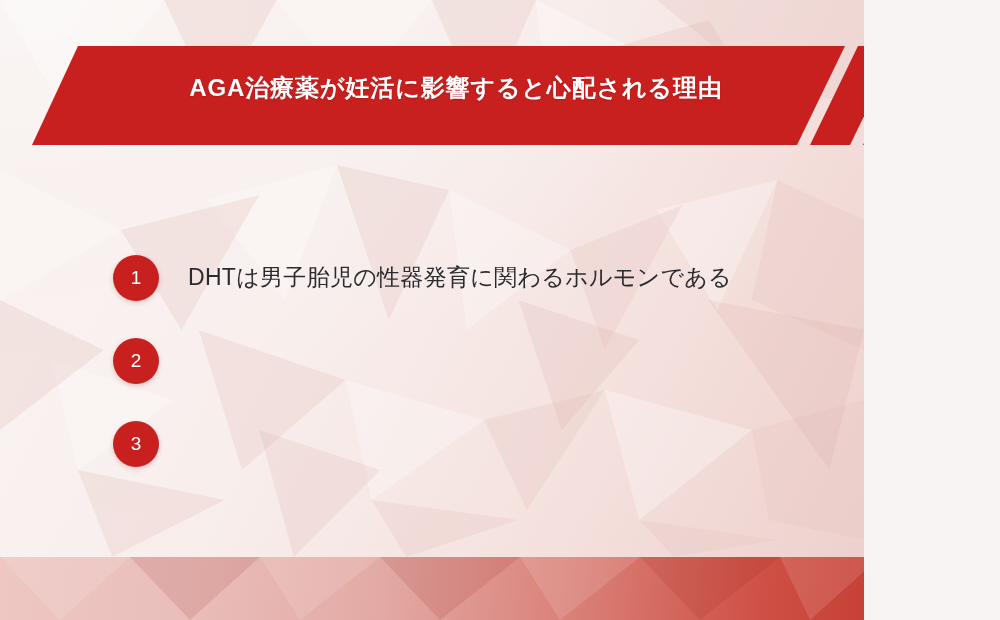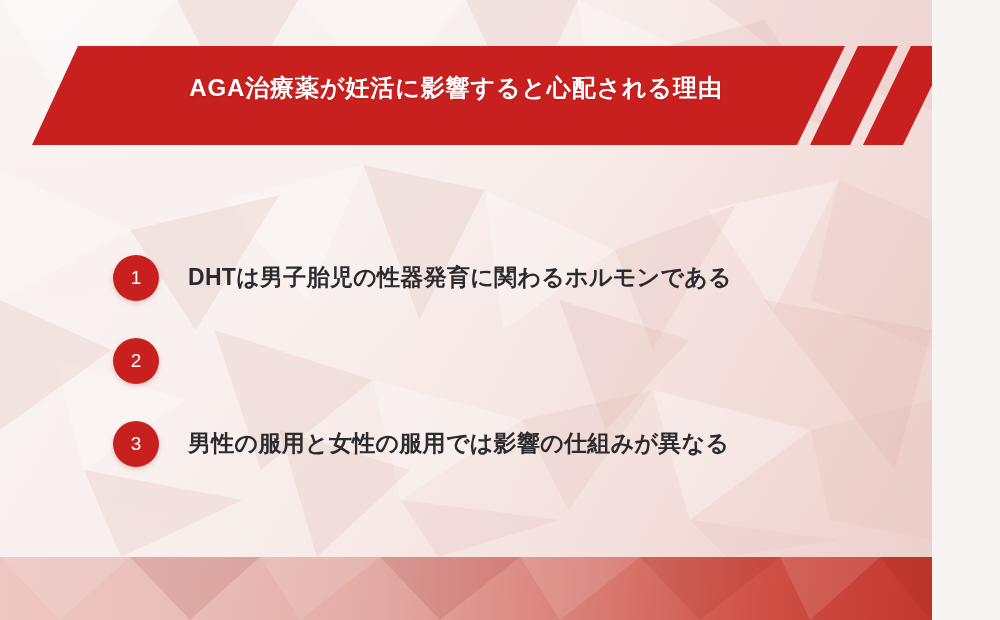--- a/index.html
+++ b/index.html
@@ -6,21 +6,21 @@
 
   html, body {
     width:1000px; height:620px;
     font-family:"Liberation Sans","DejaVu Sans",sans-serif;
     overflow:hidden;
     background:#f8f4f3;
   }
 
   #stage {
     position:relative;
-    width:932px; height:620px;
+    width:864px; height:620px;
     overflow:hidden;
     background:#f8f4f3;
   }
 
   
   .bg-base {
     position:absolute; inset:0;
     background:
       radial-gradient(120% 95% at 0% 0%,   #faf6f5 0%,   #f8f1ef 32%, rgba(248,235,233,0) 70%),
       linear-gradient(118deg, #f9f5f4 0%, #f8efed 38%, #f5e3e0 66%, #f0d6d2 88%, #eccfcb 100%);
@@ -78,21 +78,21 @@
     justify-content:center;
     box-shadow:0 2px 5px rgba(160,40,40,0.22);
     line-height:1;
     padding-bottom:1px;
   }
 
   .row-text {
     margin-left:29px;
     color:#2b2b2f;
     font-size:23px;
-    font-weight:bold;
+    font-weight:normal;
     letter-spacing:0.3px;
     line-height:1.25;
     white-space:nowrap;
   }
 
   
   .bottom-band {
     position:absolute;
     left:0; top:557px;
     width:1000px; height:63px;
@@ -171,21 +171,20 @@
       <div class="badge">1</div>
       <div class="row-text">DHTは男子胎児の性器発育に関わるホルモンである</div>
     </div>
 
     <div class="row">
       <div class="badge">2</div>
     </div>
 
     <div class="row">
       <div class="badge">3</div>
-      <div class="row-text">男性の服用と女性の服用では影響の仕組みが異なる</div>
     </div>
 
   </div>
 
   <div class="bottom-band">
     <svg viewBox="0 0 1000 63" preserveAspectRatio="none">
       <g fill="#ffffff" opacity="0.12">
         <polygon points="0,0 130,0 60,63"></polygon>
         <polygon points="260,0 380,0 300,63"></polygon>
         <polygon points="520,0 640,0 560,63"></polygon>

